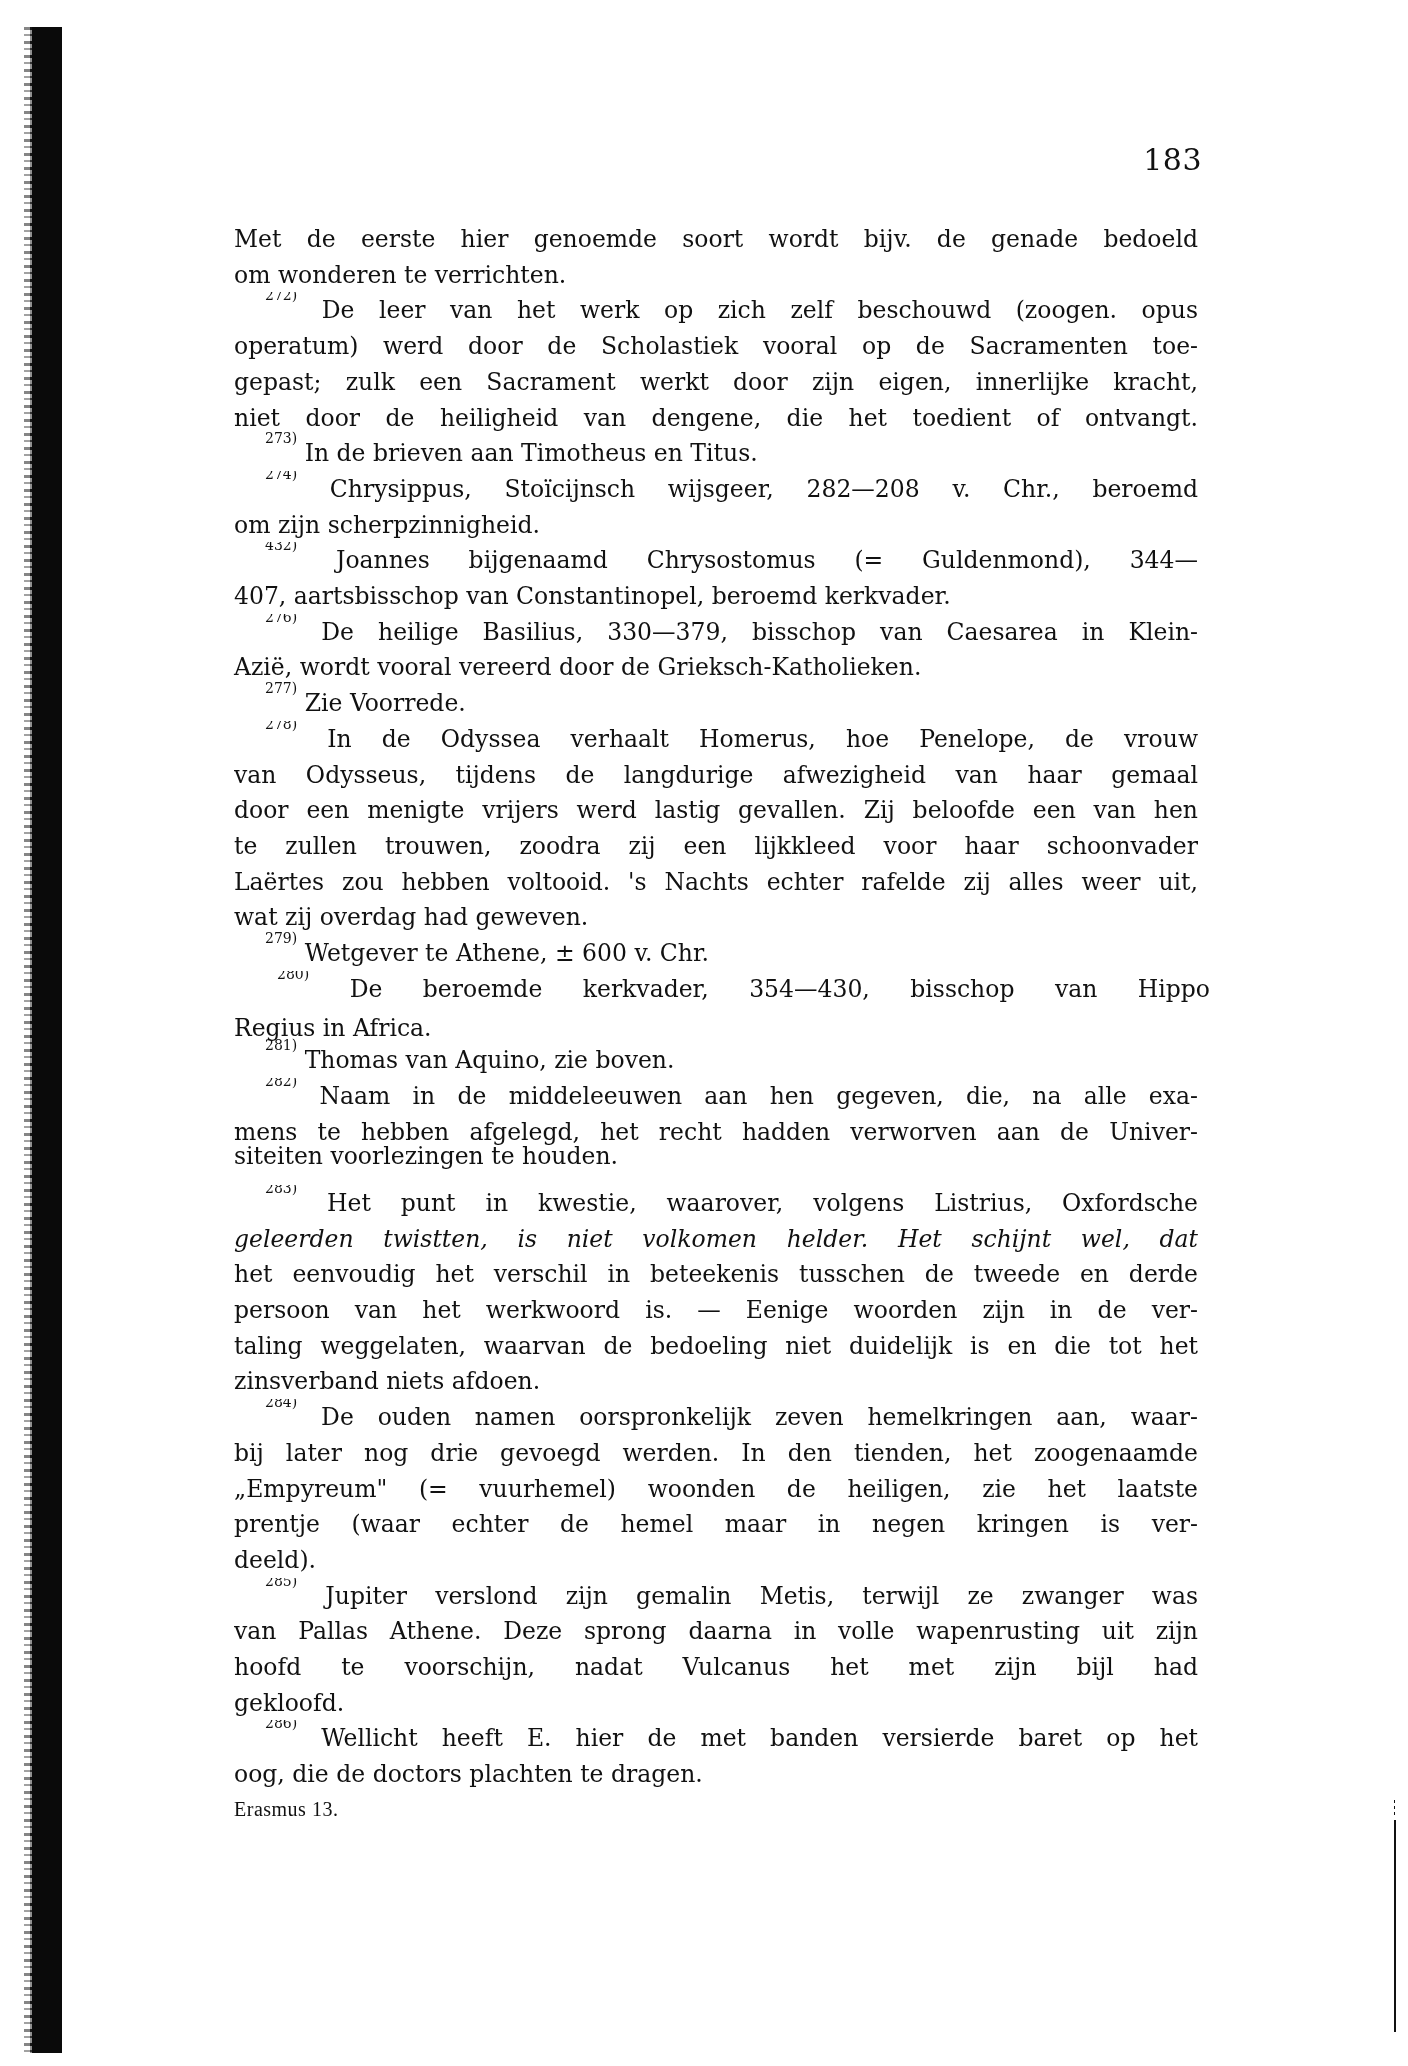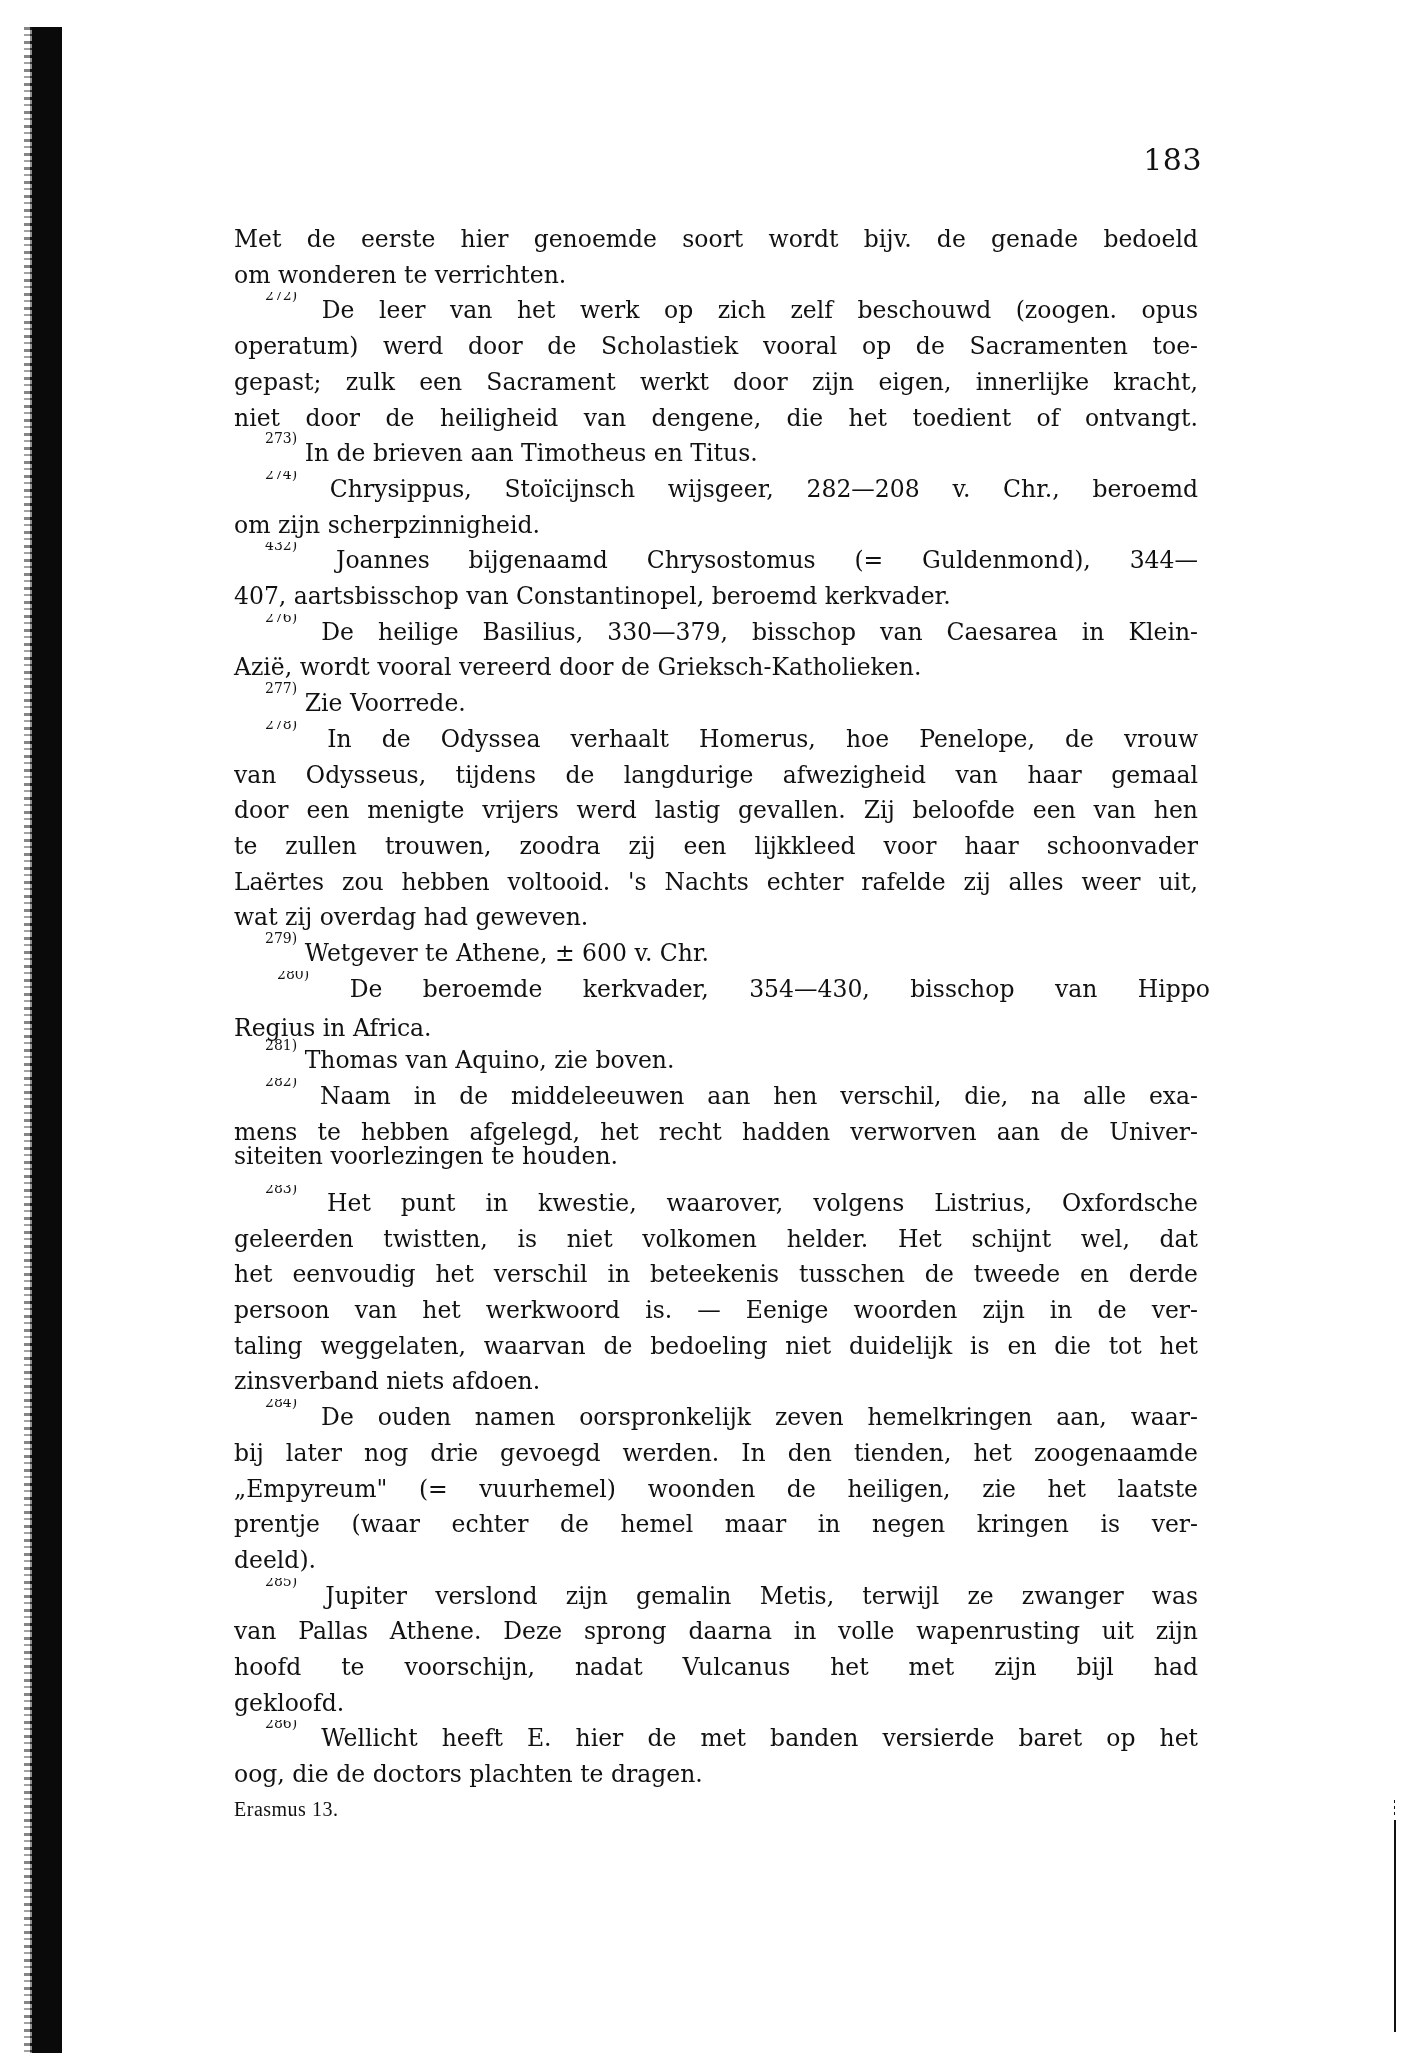--- a/index.html
+++ b/index.html
@@ -71,25 +71,25 @@
     <div class="line indent" style="top: 720.8px; white-space: nowrap; overflow: hidden;"><sup>278)</sup><span> In de Odyssea verhaalt Homerus, hoe Penelope, de vrouw</span></div>
     <div class="line" style="top: 756.5px; white-space: nowrap; overflow: hidden;"><span>van Odysseus, tijdens de langdurige afwezigheid van haar gemaal</span></div>
     <div class="line" style="top: 792.2px; white-space: nowrap; overflow: hidden;"><span>door een menigte vrijers werd lastig gevallen. Zij beloofde een van hen</span></div>
     <div class="line" style="top: 827.9px; white-space: nowrap; overflow: hidden;"><span>te zullen trouwen, zoodra zij een lijkkleed voor haar schoonvader</span></div>
     <div class="line" style="top: 863.6px; white-space: nowrap; overflow: hidden;"><span>Laërtes zou hebben voltooid. 's Nachts echter rafelde zij alles weer uit,</span></div>
     <div class="line last" style="top: 899.3px; white-space: nowrap;"><span>wat zij overdag had geweven.</span></div>
     <div class="line indent last" style="top: 935px; white-space: nowrap;"><sup>279)</sup><span> Wetgever te Athene, ± 600 v. Chr.</span></div>
     <div class="line indent" style="top: 970.7px; white-space: nowrap; overflow: hidden; margin-left: 12px;"><sup>280)</sup><span> De beroemde kerkvader, 354—430, bisschop van Hippo</span></div>
     <div class="line last" style="top: 1010px; white-space: nowrap; text-align: right;"><span>Regius in Africa.</span></div>
     <div class="line indent last" style="top: 1042.1px; white-space: nowrap;"><sup>281)</sup><span> Thomas van Aquino, zie boven.</span></div>
-    <div class="line indent" style="top: 1077.8px; white-space: nowrap; overflow: hidden;"><sup>282)</sup><span> Naam in de middeleeuwen aan hen verschil, die, na alle exa-</span></div>
+    <div class="line indent" style="top: 1077.8px; white-space: nowrap; overflow: hidden;"><sup>282)</sup><span> Naam in de middeleeuwen aan hen gegeven, die, na alle exa-</span></div>
     <div class="line" style="top: 1113.5px; white-space: nowrap; overflow: hidden;"><span>mens te hebben afgelegd, het recht hadden verworven aan de Univer-</span></div>
     <div class="line last" style="top: 1138px; white-space: nowrap;"><span>siteiten voorlezingen te houden.</span></div>
     <div class="line indent" style="top: 1184.9px; white-space: nowrap; overflow: hidden;"><sup>283)</sup><span> Het punt in kwestie, waarover, volgens Listrius, Oxfordsche</span></div>
-    <div class="line" style="top: 1220.6px; white-space: nowrap; overflow: hidden;"><span>geleerden twistten, is niet volkomen helder. Het schijnt wel, dat</span></div>
+    <div class="line" style="top: 1220.6px; white-space: nowrap; overflow: hidden; font-style: italic;"><span>geleerden twistten, is niet volkomen helder. Het schijnt wel, dat</span></div>
     <div class="line" style="top: 1256.3px; white-space: nowrap; overflow: hidden;"><span>het eenvoudig het verschil in beteekenis tusschen de tweede en derde</span></div>
     <div class="line" style="top: 1292px; white-space: nowrap; overflow: hidden;"><span>persoon van het werkwoord is. — Eenige woorden zijn in de ver-</span></div>
     <div class="line" style="top: 1327.7px; white-space: nowrap; overflow: hidden;"><span>taling weggelaten, waarvan de bedoeling niet duidelijk is en die tot het</span></div>
     <div class="line last" style="top: 1363.4px; white-space: nowrap;"><span>zinsverband niets afdoen.</span></div>
     <div class="line indent" style="top: 1399.1px; white-space: nowrap; overflow: hidden;"><sup>284)</sup><span> De ouden namen oorspronkelijk zeven hemelkringen aan, waar-</span></div>
     <div class="line" style="top: 1434.8px; white-space: nowrap; overflow: hidden;"><span>bij later nog drie gevoegd werden. In den tienden, het zoogenaamde</span></div>
     <div class="line" style="top: 1470.5px; white-space: nowrap; overflow: hidden;"><span>„Empyreum" (= vuurhemel) woonden de heiligen, zie het laatste</span></div>
     <div class="line" style="top: 1506.2px; white-space: nowrap; overflow: hidden;"><span>prentje (waar echter de hemel maar in negen kringen is ver-</span></div>
     <div class="line last" style="top: 1541.9px; white-space: nowrap;"><span>deeld).</span></div>
     <div class="line indent" style="top: 1577.6px; white-space: nowrap; overflow: hidden;"><sup>285)</sup><span> Jupiter verslond zijn gemalin Metis, terwijl ze zwanger was</span></div>

